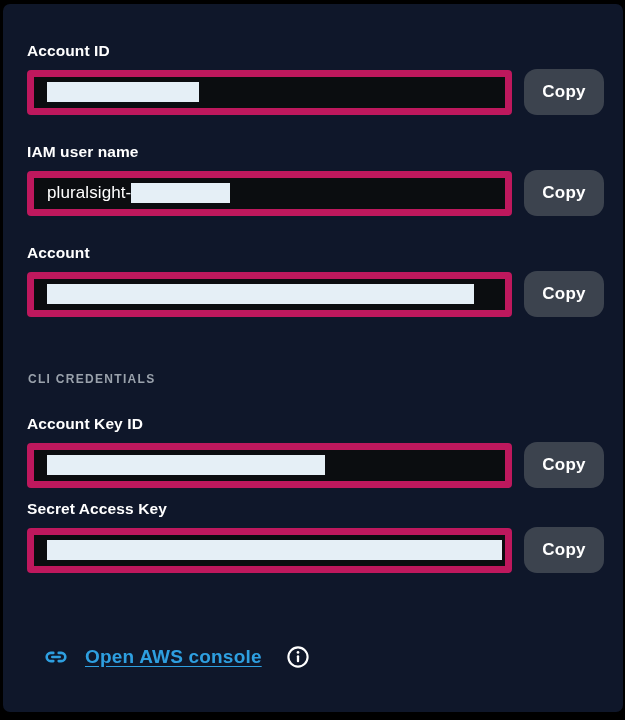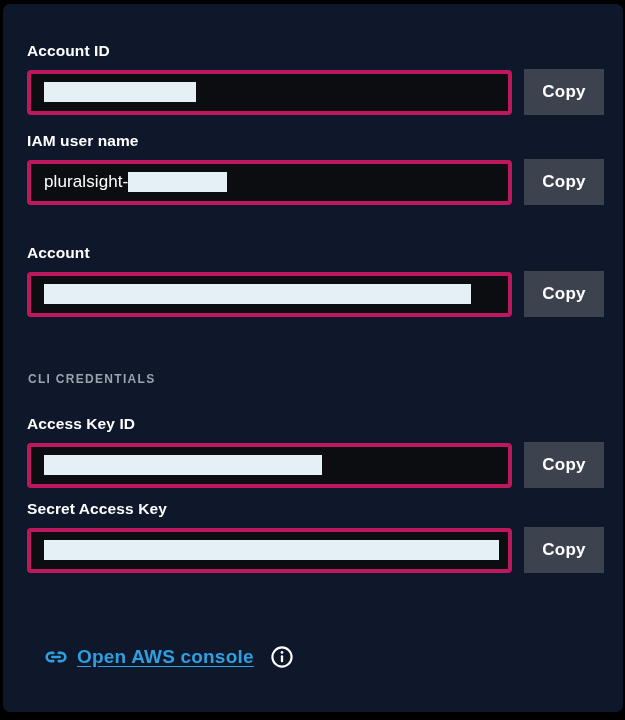--- a/index.html
+++ b/index.html
@@ -45,21 +45,21 @@
     display: flex;
     align-items: center;
     gap: 12px;
     margin-top: 9px;
   }
 
   .input-box {
     width: 485px;
     height: 45px;
     background: #0b0d10;
-    border: 4px solid #be185d;
+    border: 7px solid #be185d;
     border-radius: 4px;
     box-sizing: border-box;
     display: flex;
     align-items: center;
     padding: 0 0 0 13px;
     overflow: hidden;
   }
 
   .input-text {
     color: #ffffff;
@@ -73,21 +73,21 @@
     height: 20px;
     background: #e5eff6;
     flex: 0 0 auto;
   }
 
   .copy-btn {
     width: 80px;
     height: 46px;
     background: #3c434e;
     border: none;
-    border-radius: 0;
+    border-radius: 13px;
     color: #ffffff;
     font-family: "Liberation Sans", sans-serif;
     font-size: 17px;
     font-weight: bold;
     letter-spacing: 0.2px;
     cursor: pointer;
     display: flex;
     align-items: center;
     justify-content: center;
     padding: 15px;
@@ -102,21 +102,21 @@
     letter-spacing: 1.3px;
     text-transform: uppercase;
   }
 
   .footer-row {
     position: absolute;
     left: 40px;
     top: 640px;
     display: flex;
     align-items: center;
-    gap: 8px;
+    gap: 16px;
   }
 
   .link-icon {
     width: 26px;
     height: 26px;
     display: block;
   }
 
   .console-link {
     color: #2e9fe0;
@@ -145,21 +145,21 @@
     <div class="field-label">Account ID</div>
     <div class="field-row">
       <div class="input-box">
         <span class="input-text"></span>
         <span class="redact" style="width:152px;"></span>
       </div>
       <button class="copy-btn">Copy</button>
     </div>
   </div>
 
-  <div class="field-group" style="top:128px;">
+  <div class="field-group" style="top:139px;">
     <div class="field-label">IAM user name</div>
     <div class="field-row">
       <div class="input-box">
         <span class="input-text">pluralsight-</span>
         <span class="redact" style="width:99px;"></span>
       </div>
       <button class="copy-btn">Copy</button>
     </div>
   </div>
 
@@ -170,21 +170,21 @@
         <span class="input-text"></span>
         <span class="redact" style="width:427px;"></span>
       </div>
       <button class="copy-btn">Copy</button>
     </div>
   </div>
 
   <div class="section-header" style="top:368px;">CLI CREDENTIALS</div>
 
   <div class="field-group" style="top:411px;">
-    <div class="field-label">Access Key ID</div>
+    <div class="field-label">Account Key ID</div>
     <div class="field-row">
       <div class="input-box">
         <span class="input-text"></span>
         <span class="redact" style="width:278px;"></span>
       </div>
       <button class="copy-btn">Copy</button>
     </div>
   </div>
 
   <div class="field-group" style="top:496px;">

